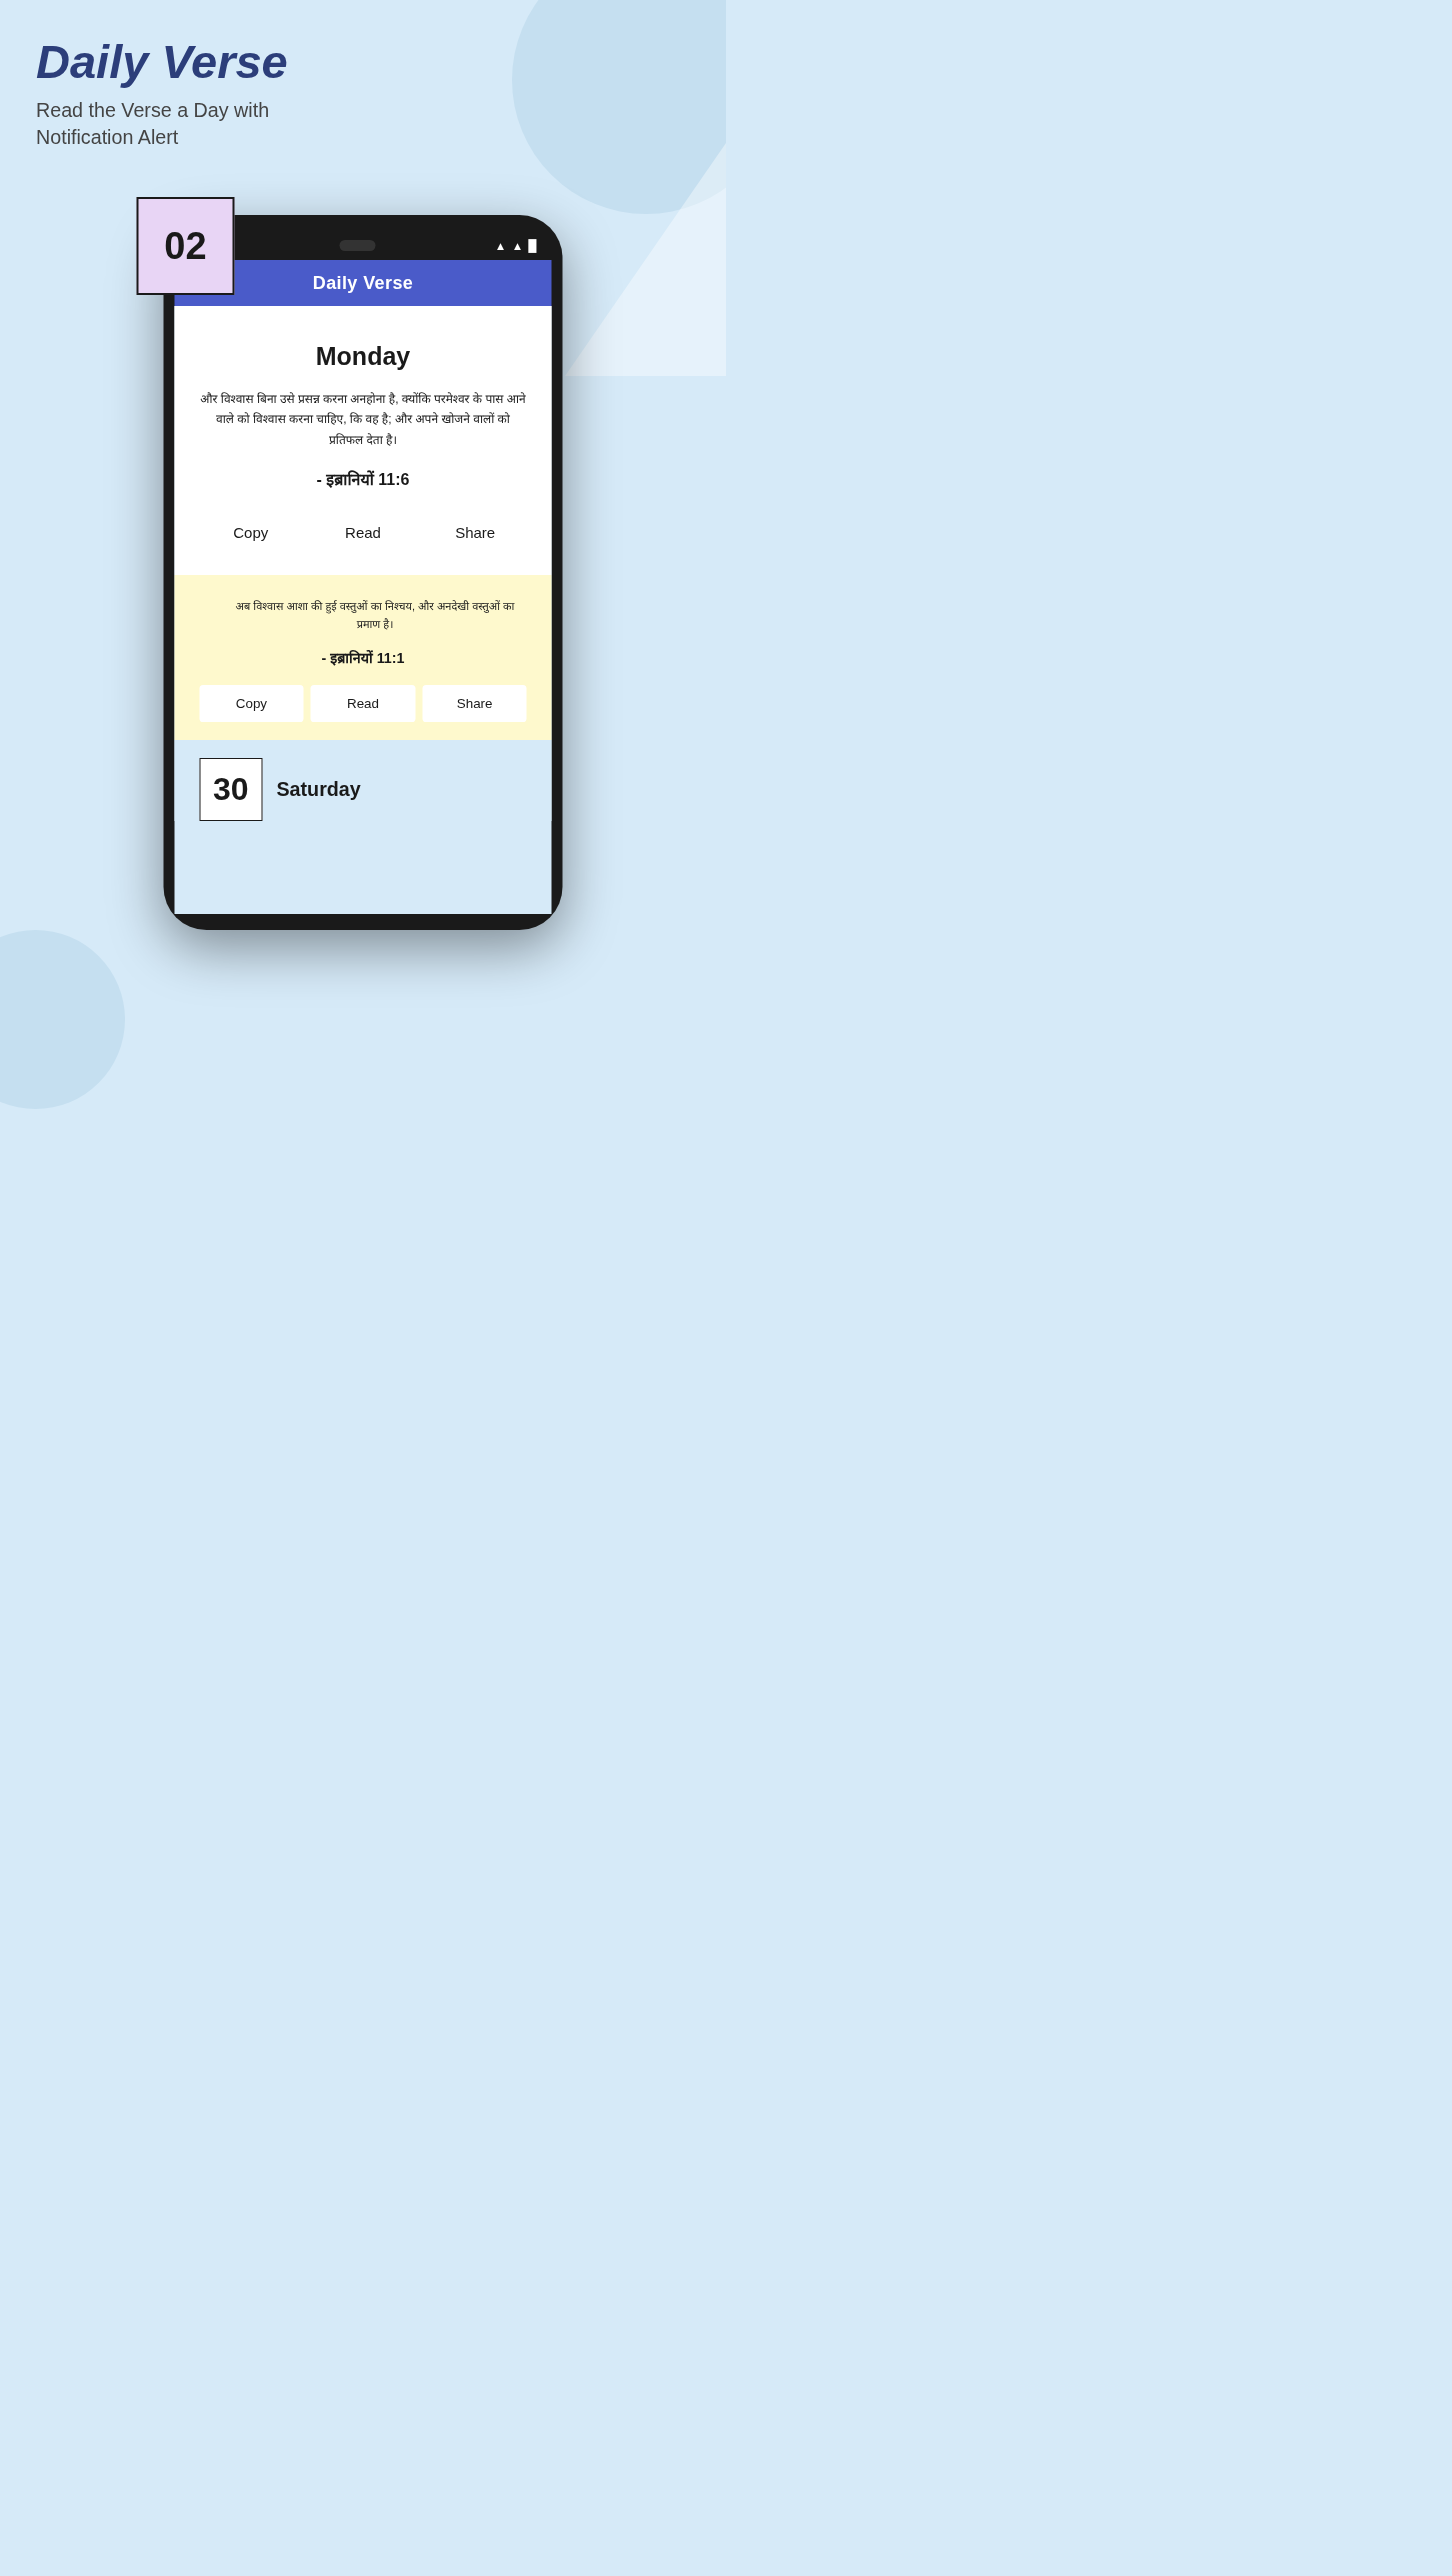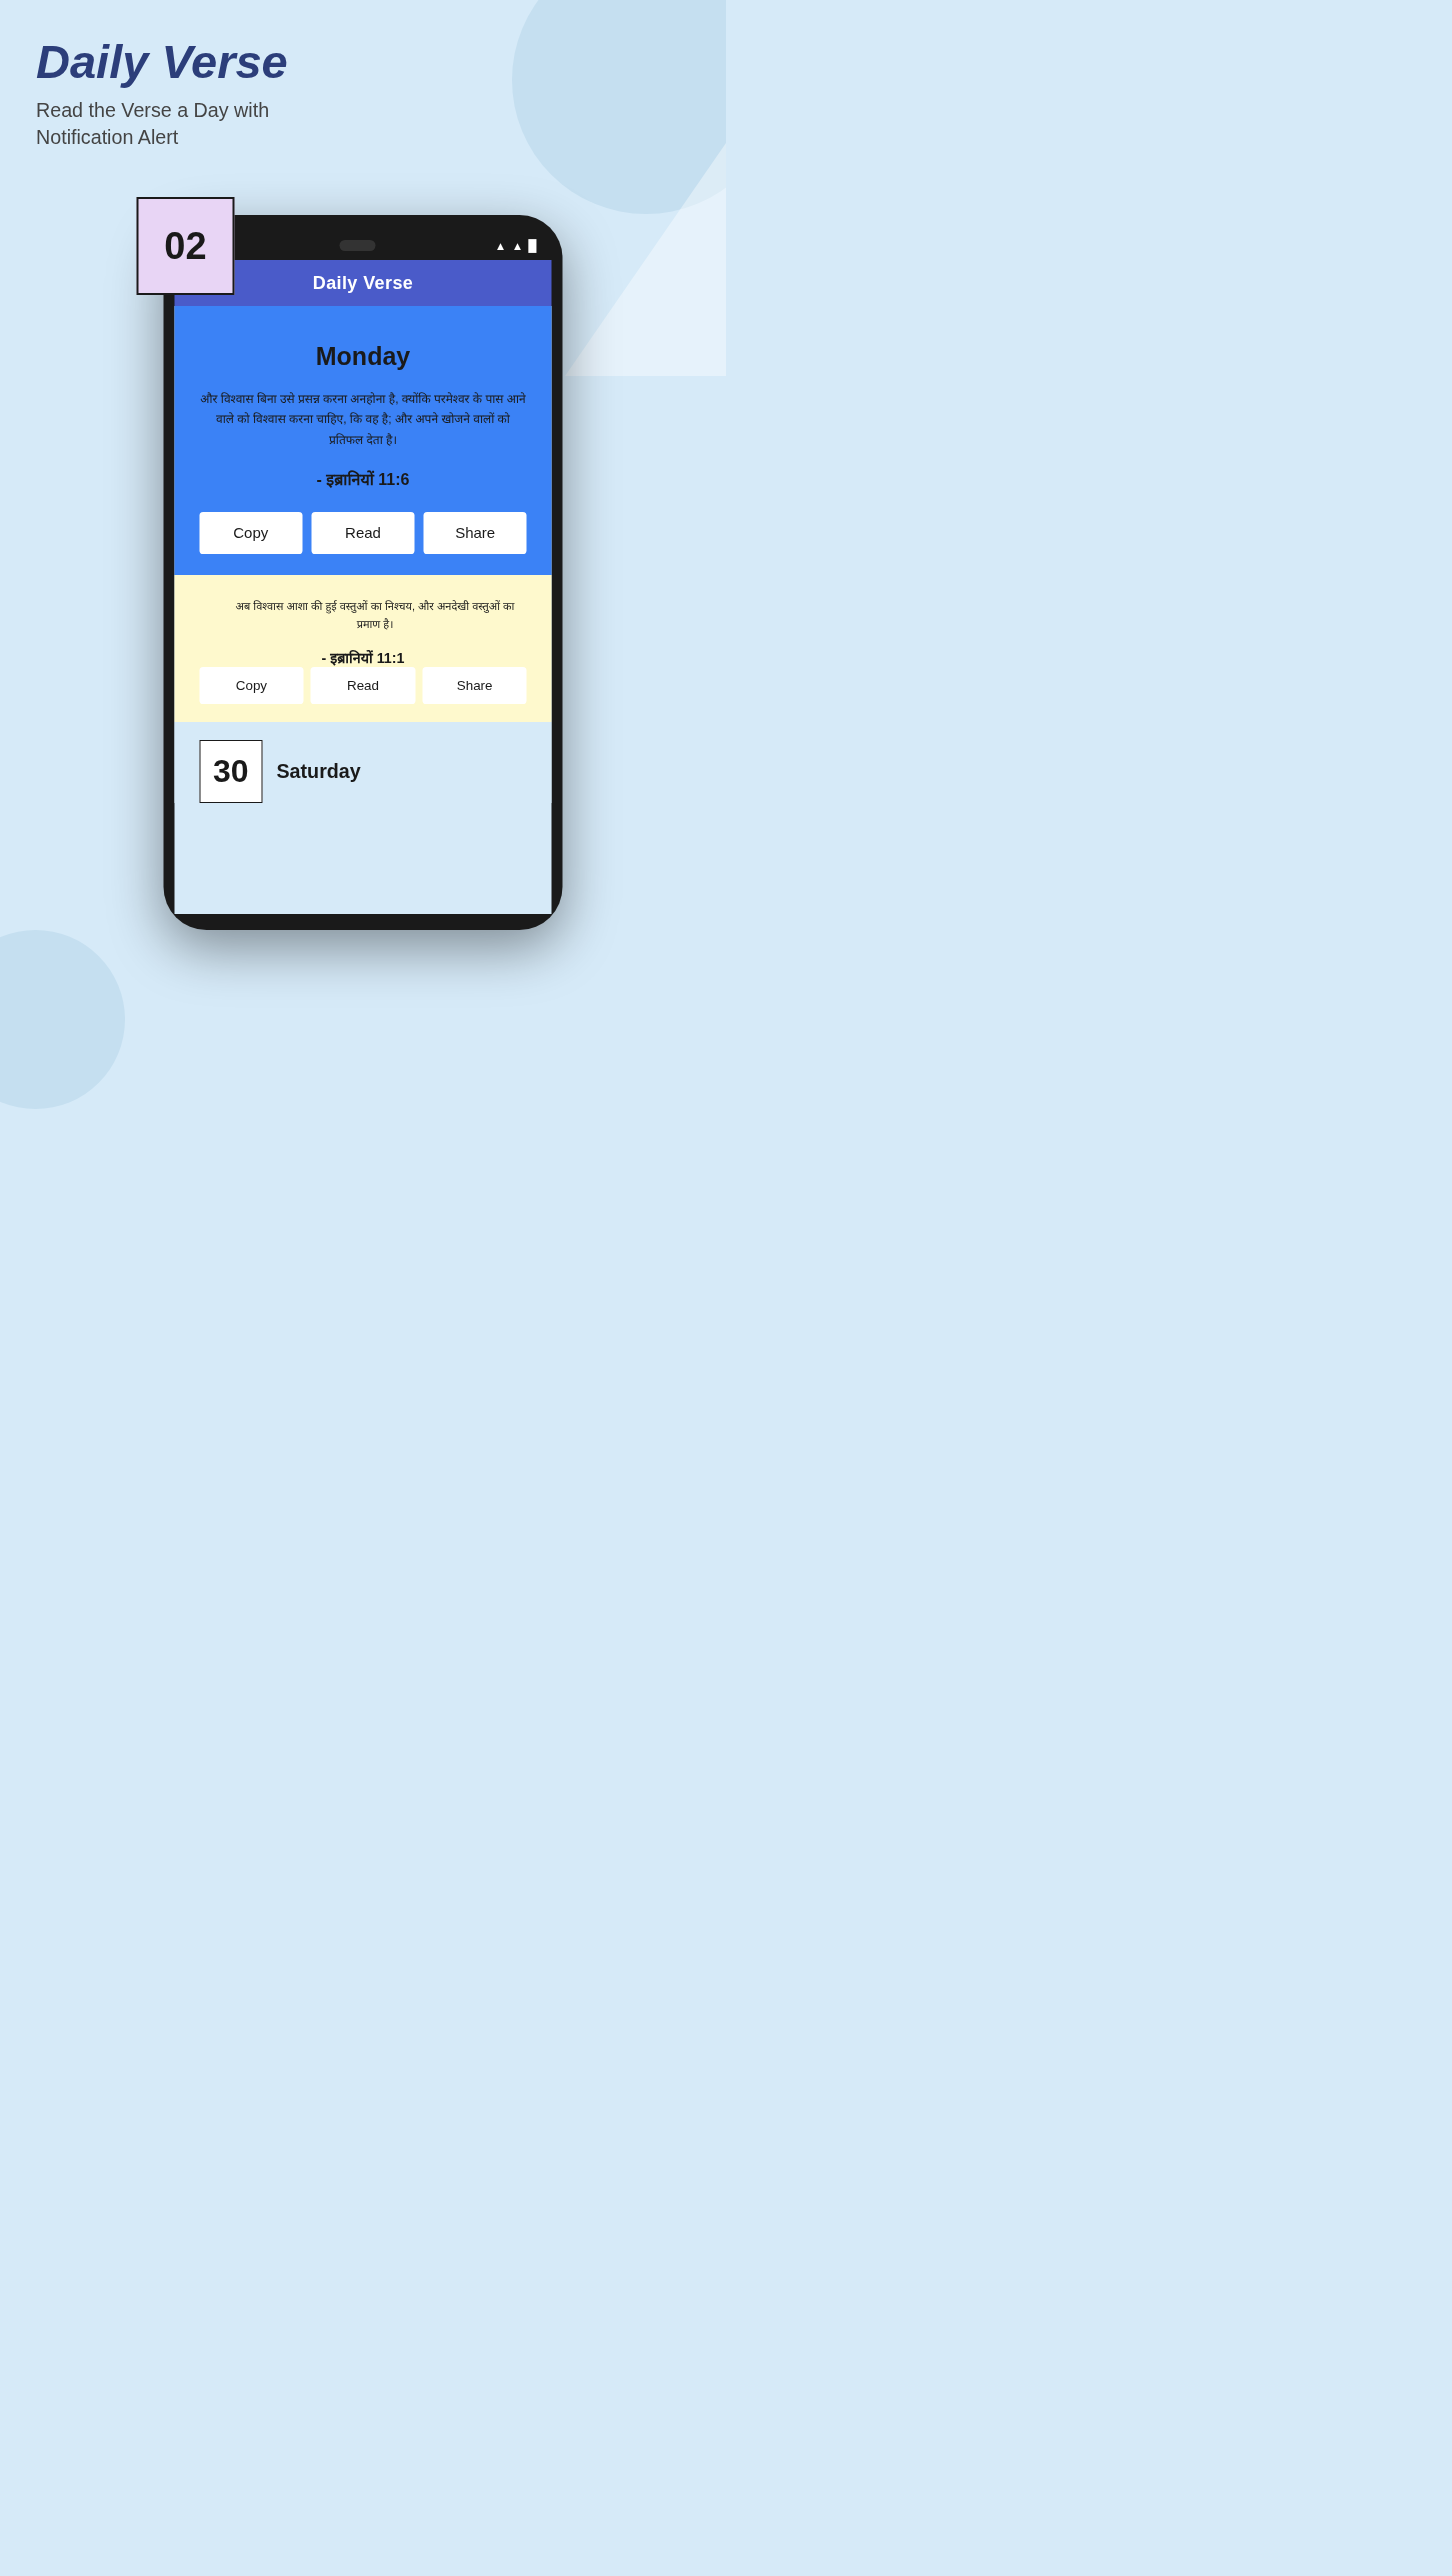--- a/index.html
+++ b/index.html
@@ -137,21 +137,21 @@
     }
 
     .day-number {
       font-size: 38px;
       font-weight: 800;
       color: #1a1a1a;
     }
 
     
     .verse-card-main {
-      background: #3b82f6;
+      background: #ffffff;
       margin: 0;
       padding: 27px 25px 21.5px;
       position: relative;
     }
 
     .day-label {
       text-align: center;
       font-size: 25px;
       font-weight: 700;
       color: #1a1a1a;
@@ -212,20 +212,21 @@
       text-align: center;
       margin-bottom: 14.3px;
       margin-left: 24px;
     }
 
     .verse-reference-sm {
       text-align: center;
       font-size: 14.3px;
       font-weight: 700;
       color: #1a1a1a;
+      margin-bottom: 18px;
     }
 
     .action-buttons-sm {
       display: flex;
       gap: 7.2px;
       justify-content: center;
     }
 
     .action-btn-sm {
       flex: 1;

